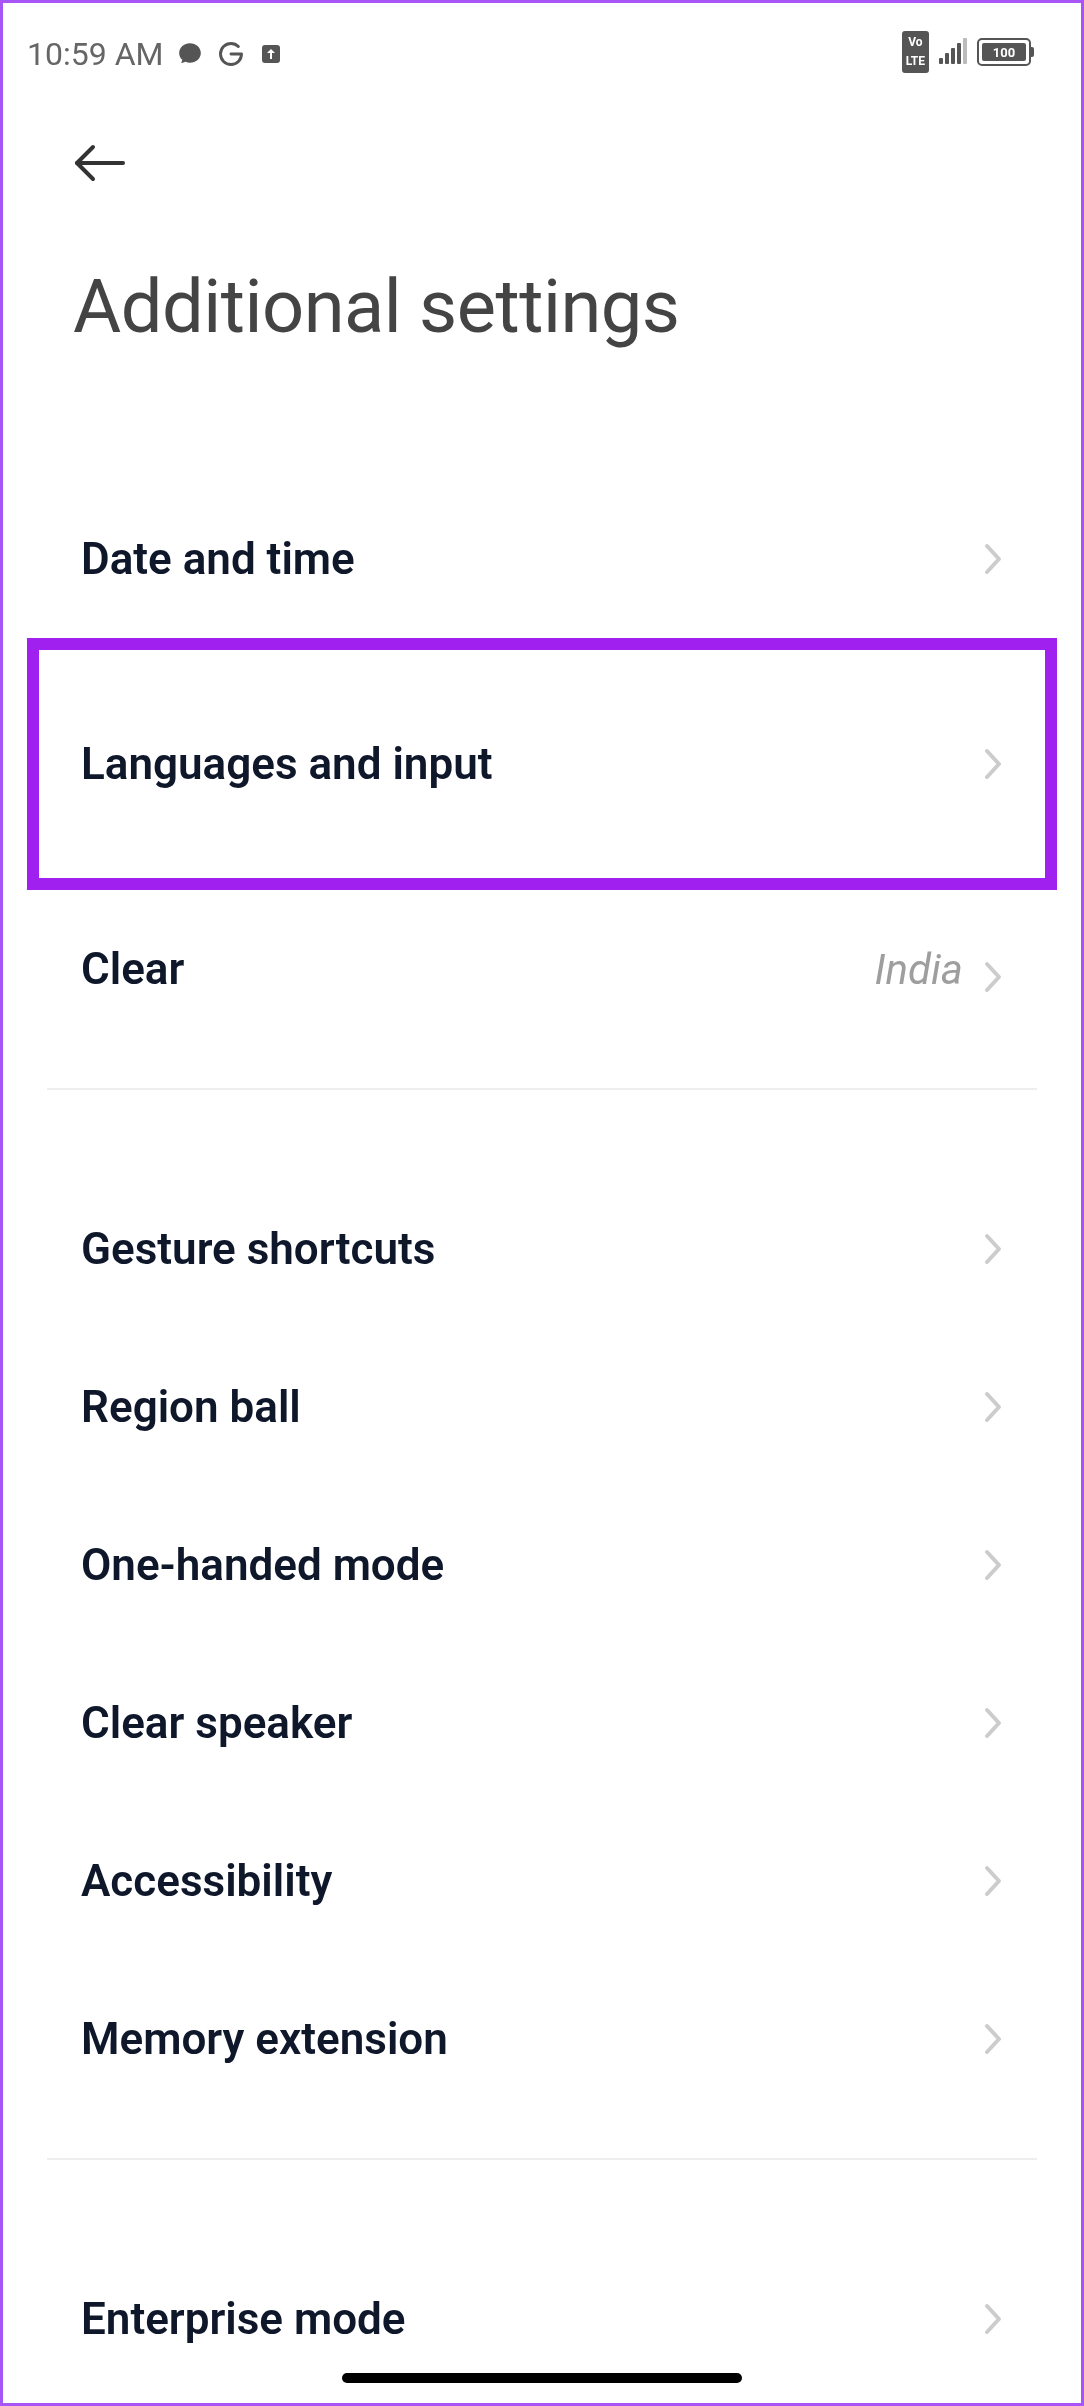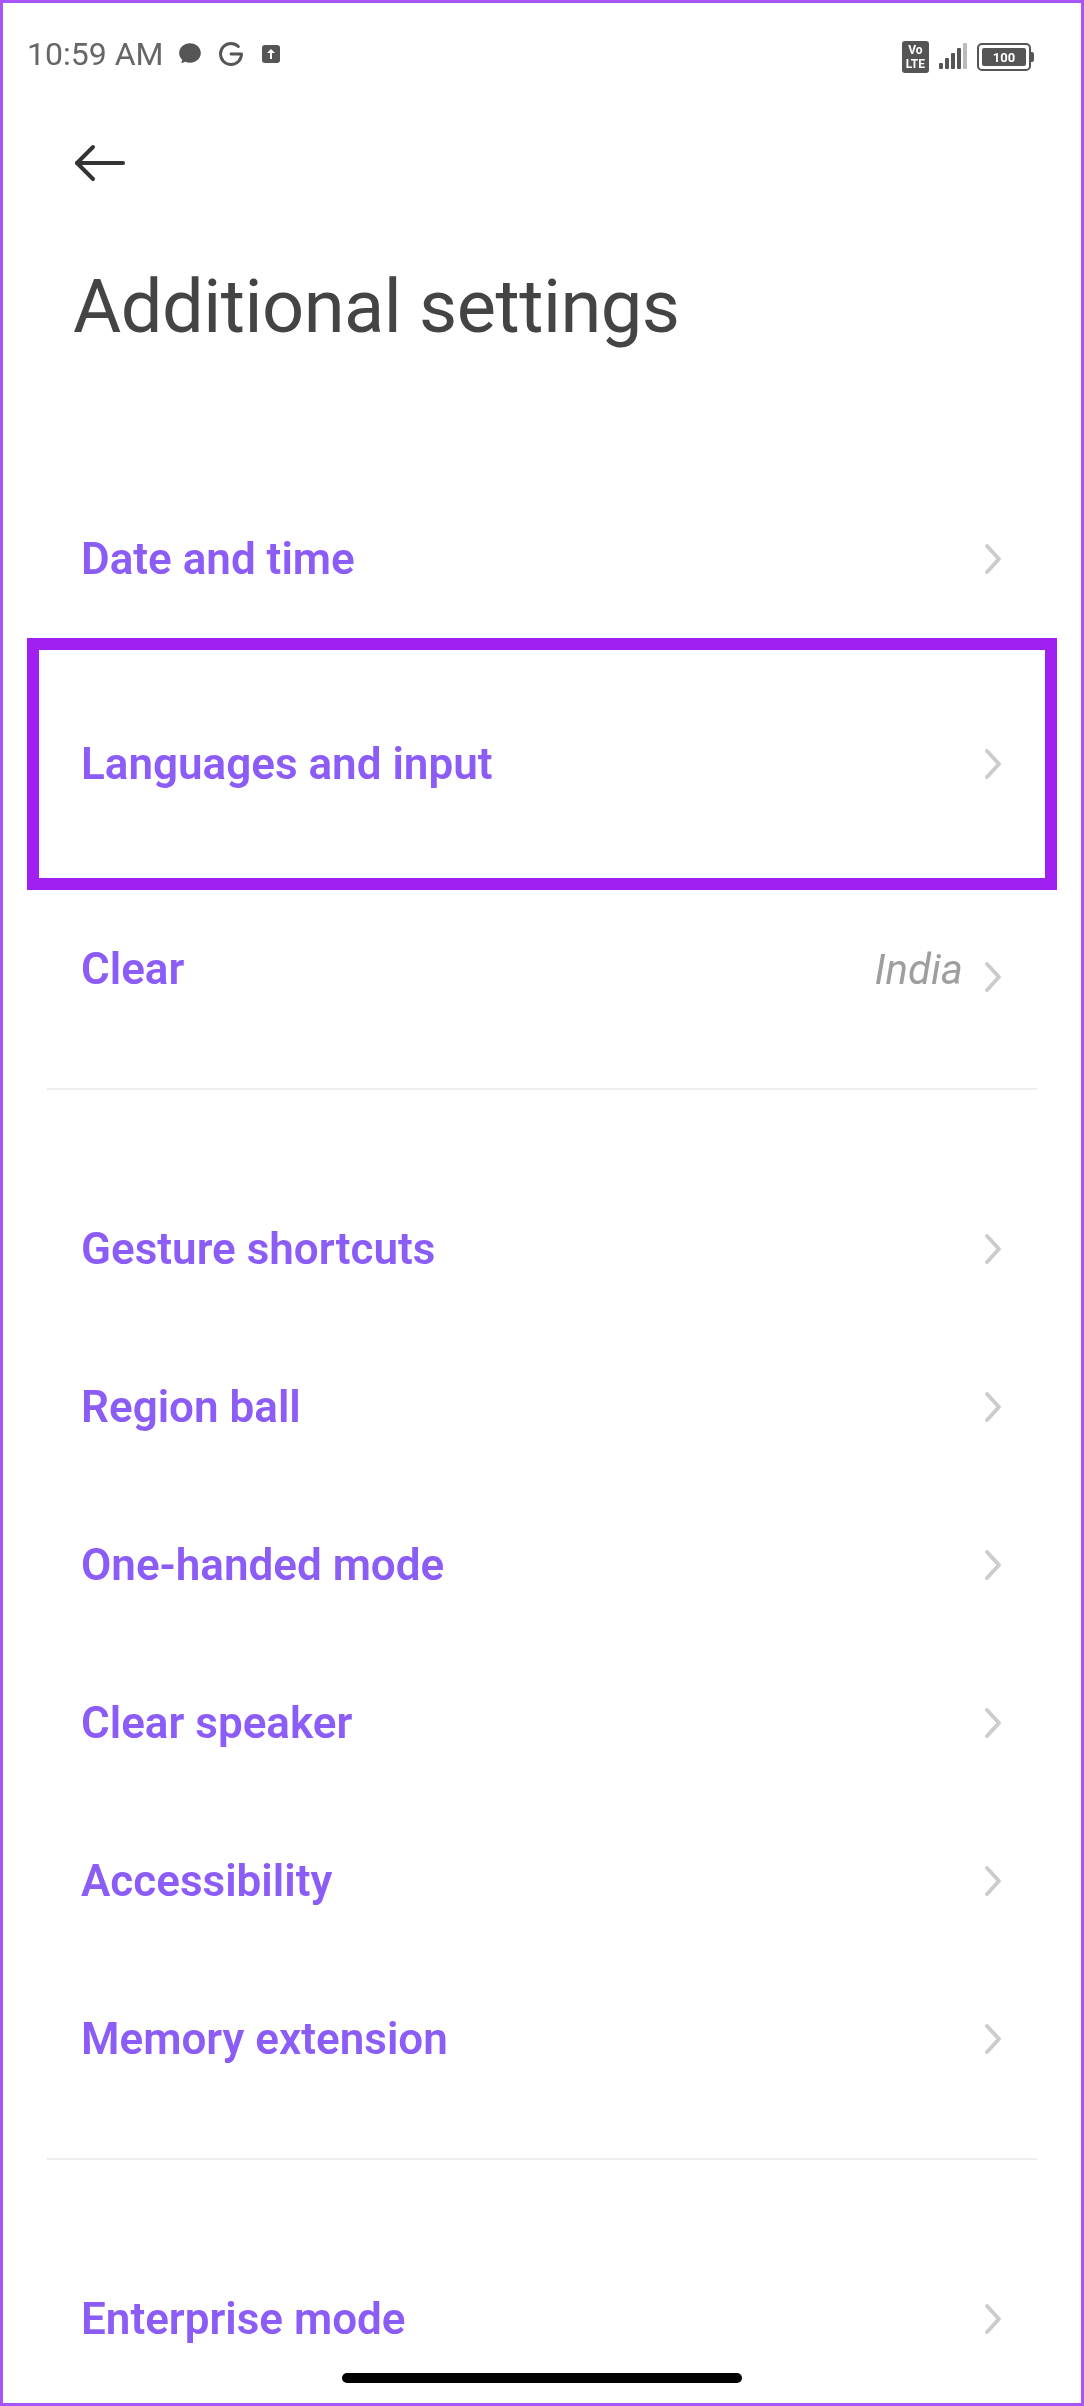--- a/index.html
+++ b/index.html
@@ -45,21 +45,21 @@
       align-items: center;
       gap: 10px;
     }
     .volte-badge {
       background: #555;
       color: #fff;
       font-size: 12px;
       font-weight: bold;
       padding: 2px 4px;
       border-radius: 3px;
-      line-height: 14px;
+      line-height: 19px;
       text-align: center;
     }
     .signal-bars {
       display: flex;
       align-items: flex-end;
       gap: 2px;
       height: 24px;
     }
     .signal-bar {
       width: 4px;
@@ -128,21 +128,21 @@
     }
     .settings-row.highlighted {
       border: 12px solid #a020f0;
       margin: 0 24px;
       padding: 0 42px;
       height: 252px;
     }
     .row-label {
       font-size: 44px;
       font-weight: 600;
-      color: #8b5cf6;
+      color: #0f172a;
     }
     .row-right {
       display: flex;
       align-items: flex-end;
       gap: 20px;
       font-style: italic;
     }
     .row-value {
       font-size: 42px;
       color: #9e9e9e;

